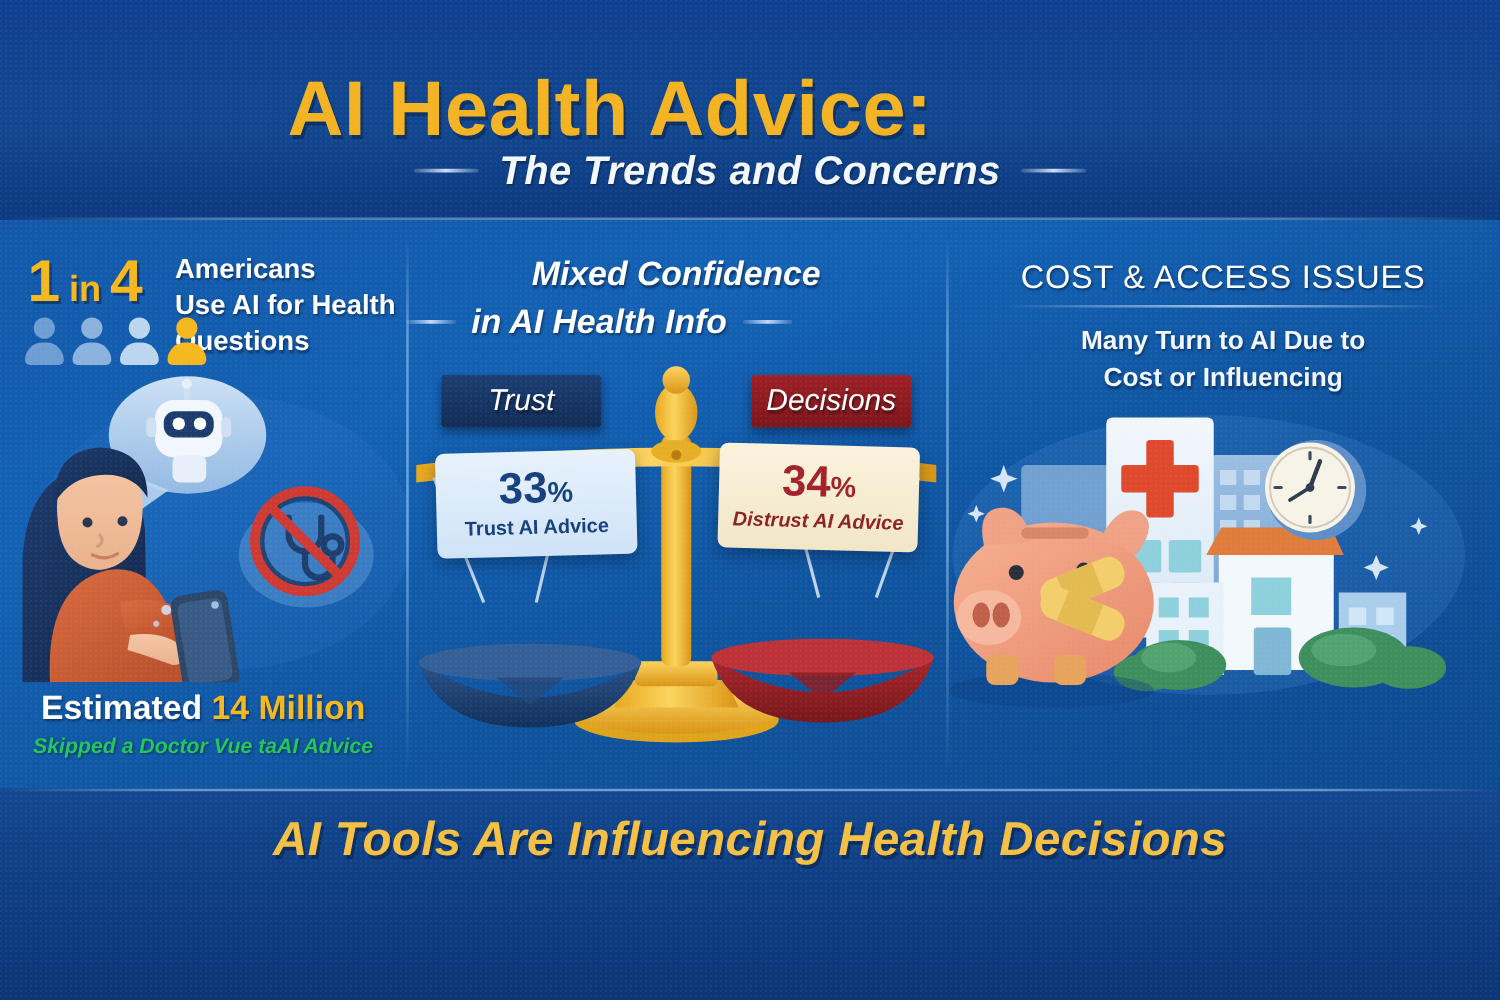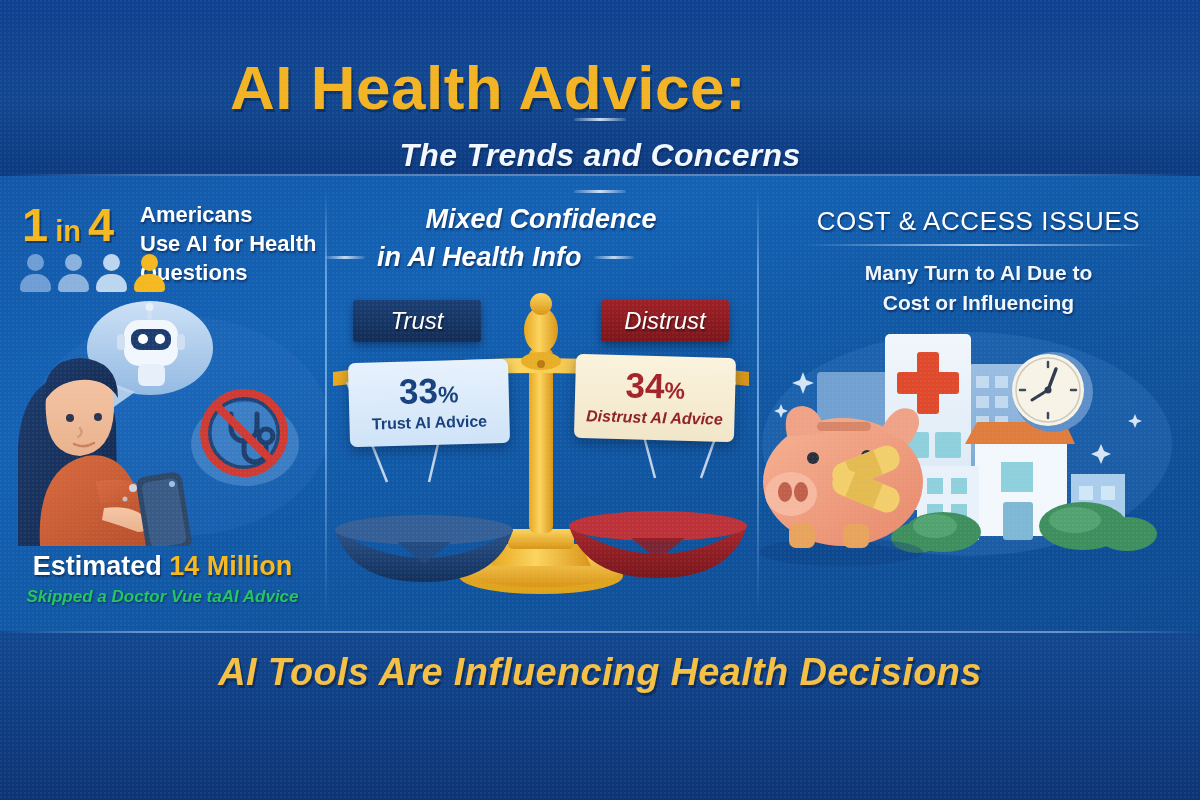--- a/index.html
+++ b/index.html
@@ -42,21 +42,21 @@
   
   .title{
     position:absolute;left:0;top:40px;width:976px;text-align:center;
     font-size:62px;font-weight:bold;letter-spacing:.5px;color:#F3B323;
     text-shadow:2px 3px 0 rgba(7,32,70,.55);
     font-family:"Liberation Sans",sans-serif;
     margin-top:12px;
   }
   .subtitle-wrap{
     position:absolute;left:0;top:118px;width:1200px;
-    display:flex;align-items:center;justify-content:center;gap:16px;flex-direction:column;
+    display:flex;align-items:center;justify-content:center;gap:16px;
   }
   .subtitle{
     font-size:32px;font-style:italic;font-weight:bold;color:#f3f8ff;
     text-shadow:1px 2px 2px rgba(6,28,62,.6);letter-spacing:.3px;
   }
   .sub-rule{
     width:52px;height:3px;border-radius:2px;
     background:linear-gradient(90deg,rgba(220,235,255,.15),rgba(225,238,255,.9),rgba(220,235,255,.15));
   }
   
@@ -291,21 +291,21 @@
 
   <div class="panel panel-mid">
     <div class="mid-head">Mixed Confidence</div>
     <div class="mid-head2-wrap">
       <span class="mid-rule"></span>
       <span class="mid-head" style="position:static;width:auto;">in AI Health Info</span>
       <span class="mid-rule"></span>
     </div>
 
     <div class="badge trust">Trust</div>
-    <div class="badge distrust">Distrust</div>
+    <div class="badge distrust">Decisions</div>
 
     <div class="scale">
       <svg width="432" height="345" viewBox="0 0 432 345">
         <defs>
           <linearGradient id="gold" x1="0" y1="0" x2="1" y2="0">
             <stop offset="0%" stop-color="#e8a71c"></stop>
               <stop offset="45%" stop-color="#fcd45e"></stop>
               <stop offset="100%" stop-color="#d99516"></stop>
           </linearGradient>
           <linearGradient id="goldv" x1="0" y1="0" x2="0" y2="1">

